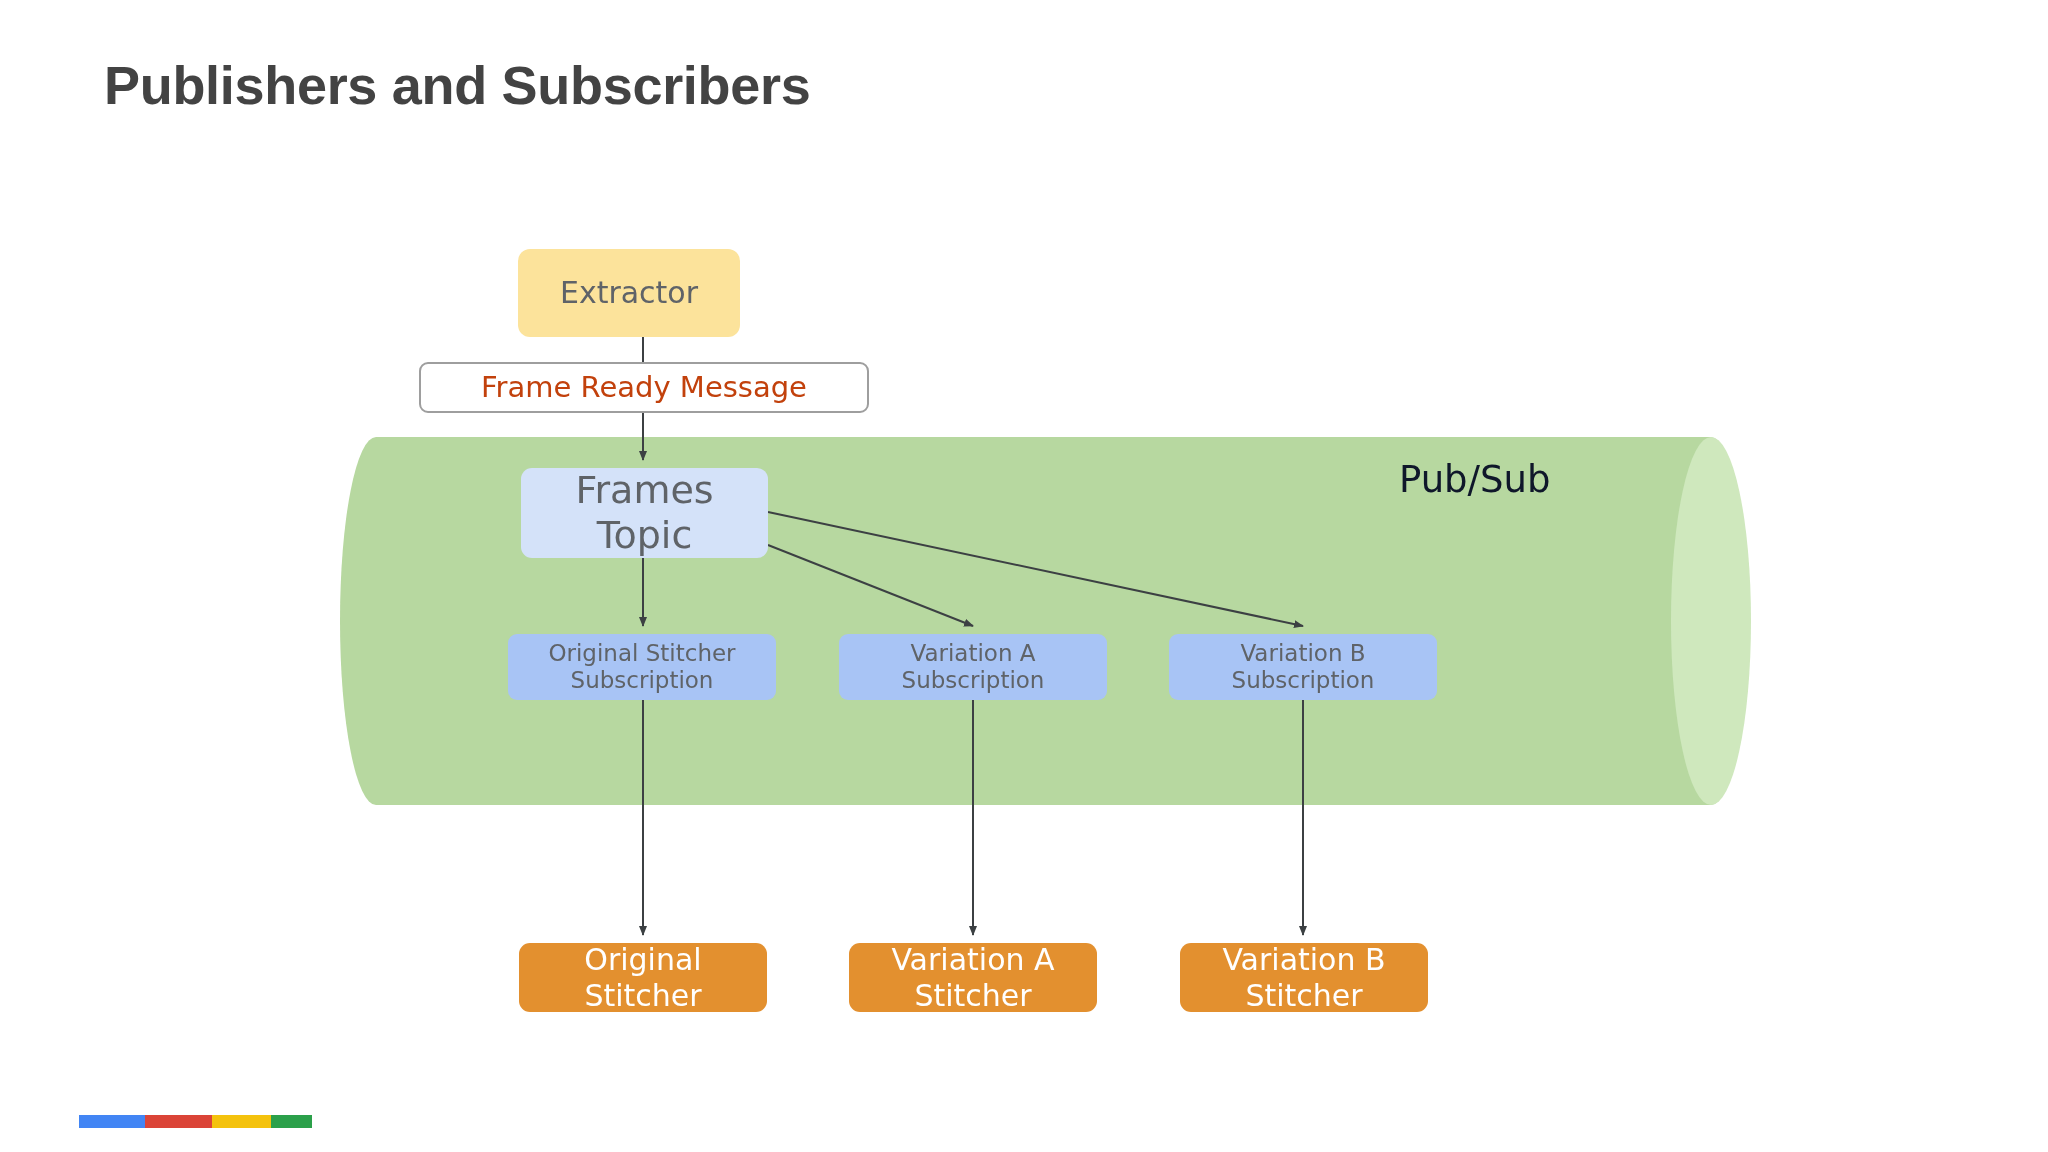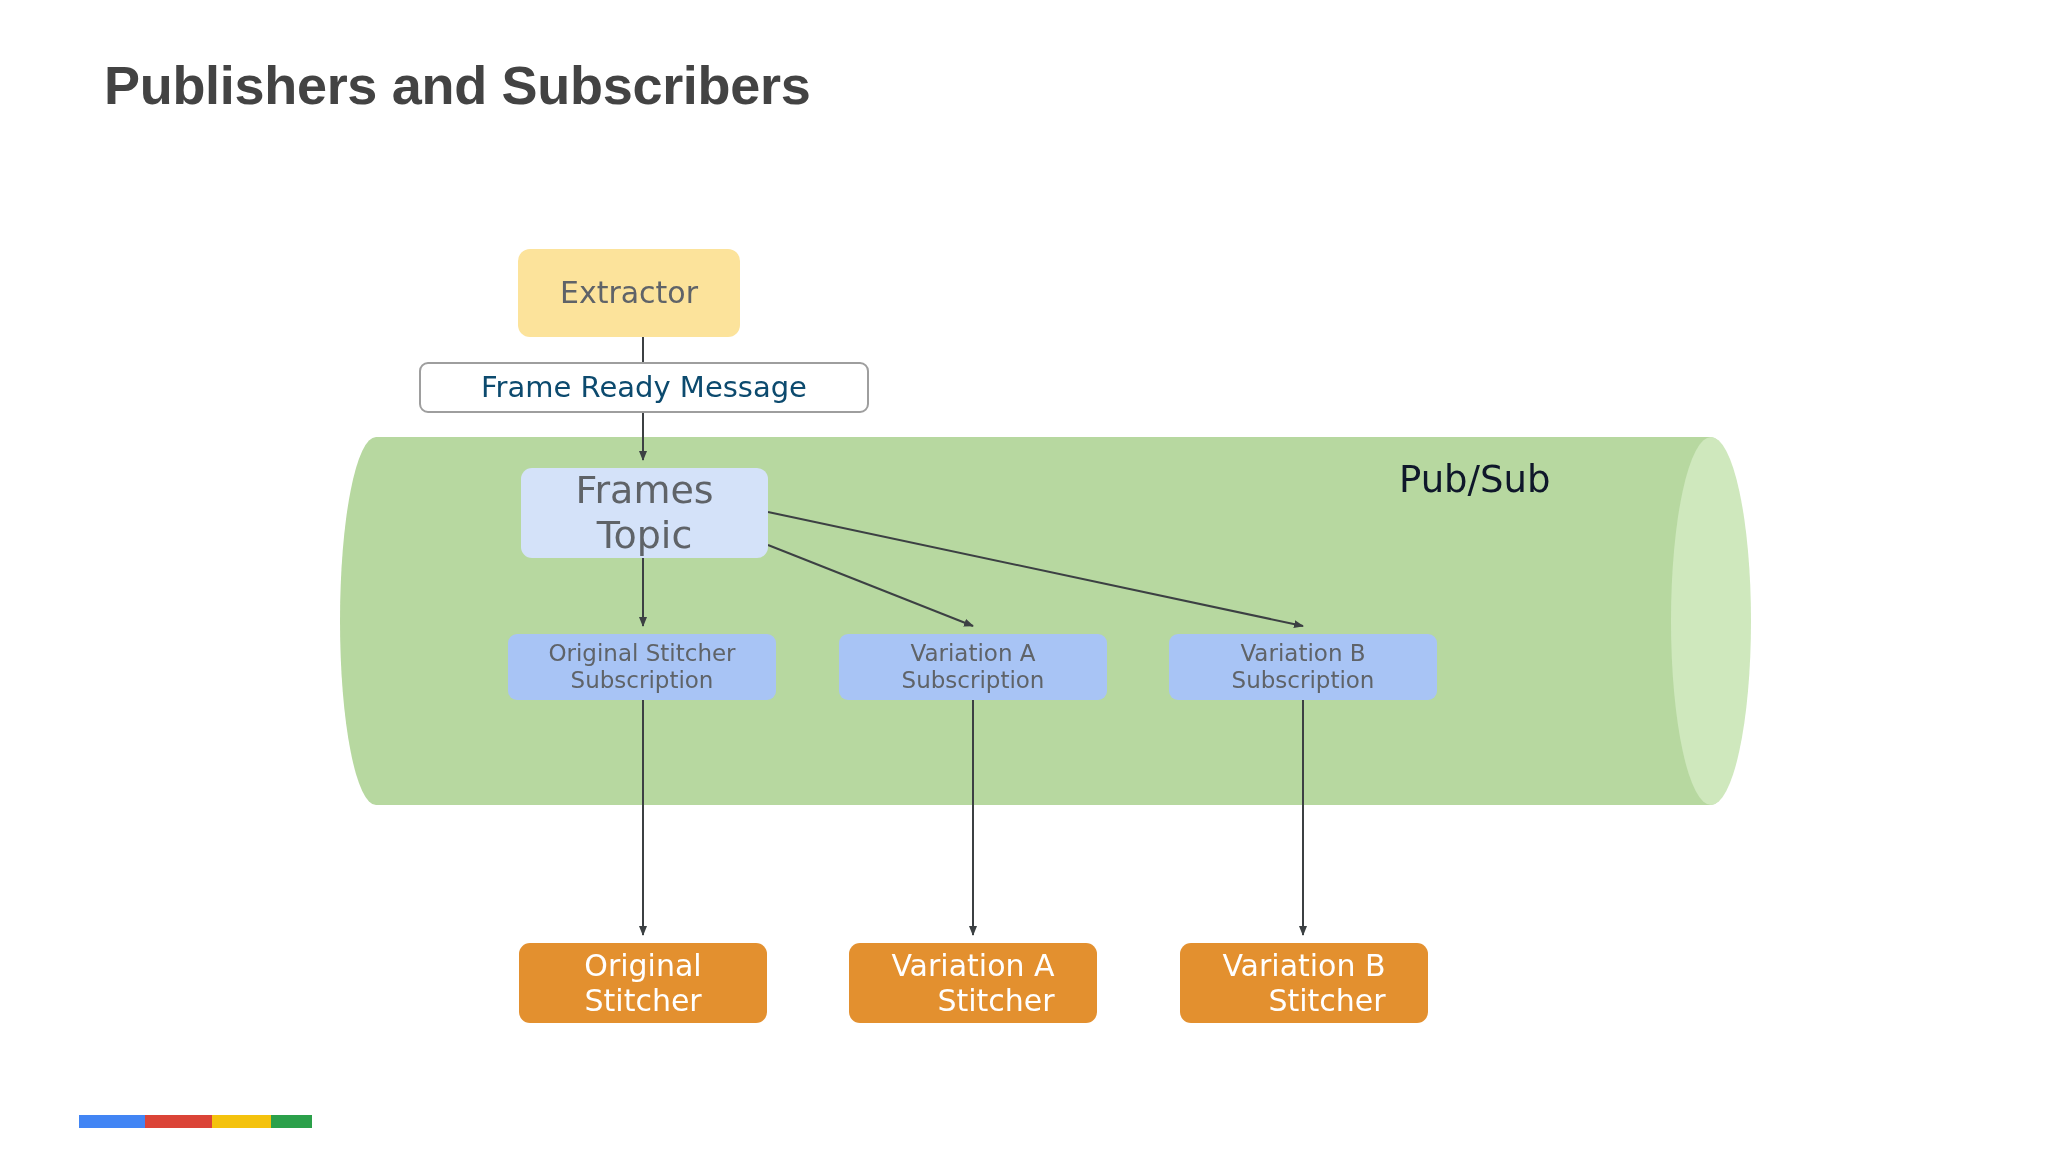--- a/index.html
+++ b/index.html
@@ -106,26 +106,25 @@
     background: #a8c4f5;
     border-radius: 9px;
     color: #5f6368;
     font-size: 23px;
   }
   .node-sub-original  { left: 508px;  top: 634px; width: 268px; }
   .node-sub-varA      { left: 839px;  top: 634px; width: 268px; }
   .node-sub-varB      { left: 1169px; top: 634px; width: 268px; }
 
   .node-stitcher {
-    height: 80px;
+    height: 69px;
     background: #e3902f;
     border-radius: 11px;
     color: #ffffff;
     font-size: 30px;
-    text-align: right;
   }
   .node-stitcher-original { left: 519px;  top: 943px; width: 248px; }
   .node-stitcher-varA     { left: 849px;  top: 943px; width: 248px; }
   .node-stitcher-varB     { left: 1180px; top: 943px; width: 248px; }
 
   
   .pubsub-label {
     position: absolute;
     left: 1399px;
     top: 458px;
@@ -196,21 +195,21 @@
 
       <line x1="973" y1="700" x2="973" y2="935" stroke="#3c4043" stroke-width="2" marker-end="url(#arrowhead)"></line>
 
       <line x1="1303" y1="700" x2="1303" y2="935" stroke="#3c4043" stroke-width="2" marker-end="url(#arrowhead)"></line>
     </svg>
 
     <div class="pubsub-label">Pub/Sub</div>
 
     <div class="node node-extractor" style="background: rgb(252, 227, 155); color: rgb(95, 99, 104);">Extractor</div>
 
-    <div class="node node-message" style="background: rgb(255, 255, 255); border-color: rgb(158, 158, 158); color: #0c4a6e;">Frame Ready Message</div>
+    <div class="node node-message" style="background: rgb(255, 255, 255); border-color: rgb(158, 158, 158); color: #c2410c;">Frame Ready Message</div>
 
     <div class="node node-topic" style="background: rgb(212, 226, 249); color: rgb(95, 99, 104);">Frames
 Topic</div>
 
     <div class="node node-sub node-sub-original" style="background: rgb(168, 196, 245); color: rgb(95, 99, 104);">Original Stitcher
 Subscription</div>
     <div class="node node-sub node-sub-varA" style="background: rgb(168, 196, 245); color: rgb(95, 99, 104);">Variation A
 Subscription</div>
     <div class="node node-sub node-sub-varB" style="background: rgb(168, 196, 245); color: rgb(95, 99, 104);">Variation B
 Subscription</div>

